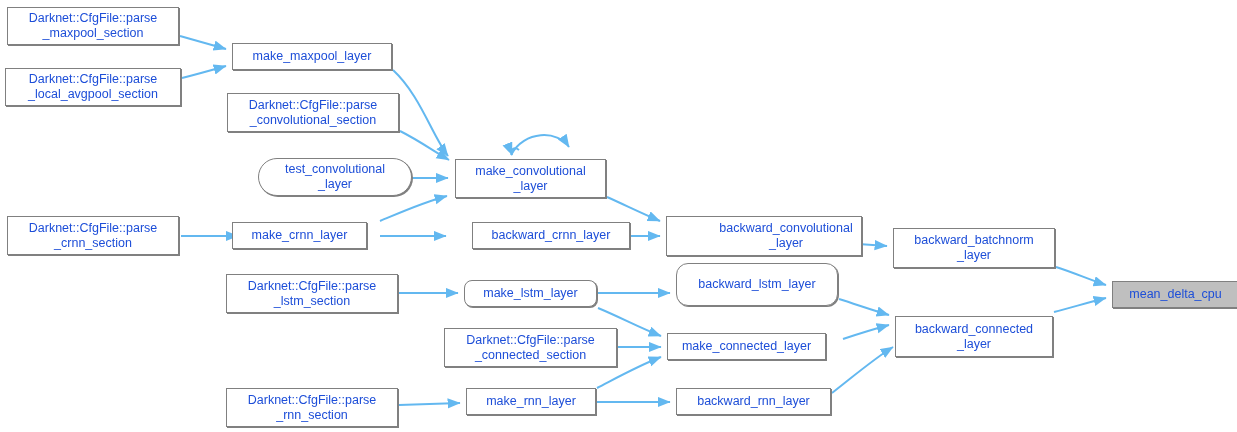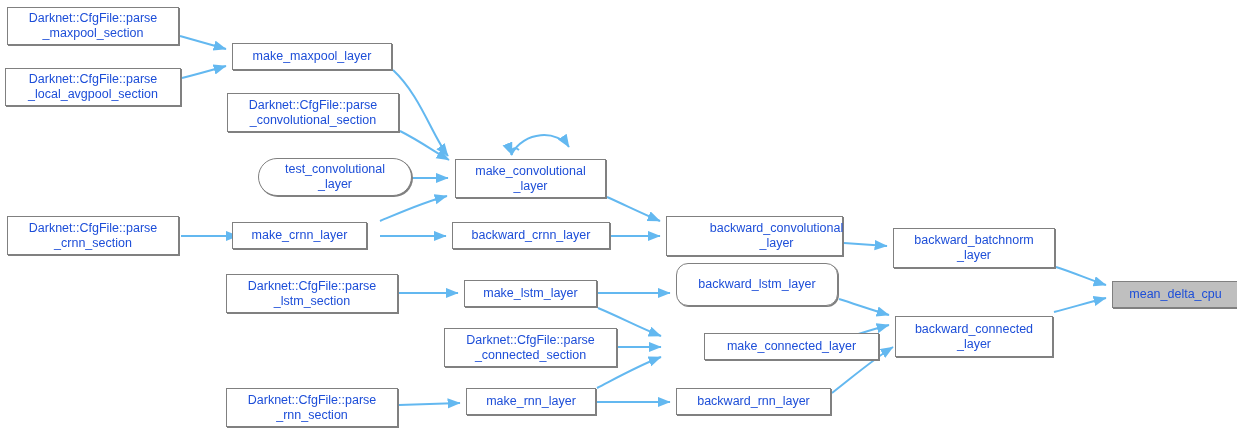--- a/index.html
+++ b/index.html
@@ -90,34 +90,34 @@
       <div class="node" style="left: 232px; top: 43px; width: 160px; height: 27px;">make_maxpool_layer</div>
       <div class="node" style="left: 227px; top: 93px; width: 172px; height: 39px;">Darknet::CfgFile::parse
 _convolutional_section</div>
       <div class="node" style="left: 258px; top: 158px; width: 154px; height: 38px; border-radius: 19px;">test_convolutional
 _layer</div>
       <div class="node" style="left: 455px; top: 159px; width: 151px; height: 39px;">make_convolutional
 _layer</div>
       <div class="node" style="left: 7px; top: 216px; width: 172px; height: 39px;">Darknet::CfgFile::parse
 _crnn_section</div>
       <div class="node" style="left: 232px; top: 222px; width: 135px; height: 27px;">make_crnn_layer</div>
-      <div class="node" style="left: 452px; top: 222px; width: 158px; height: 27px;">backward_crnn_layer</div>
-      <div class="node" style="left: 666px; top: 216px; width: 177px; height: 40px; padding-left: 44px;">backward_convolutional
+      <div class="node" style="left: 472px; top: 222px; width: 158px; height: 27px;">backward_crnn_layer</div>
+      <div class="node" style="left: 666px; top: 216px; width: 196px; height: 40px; padding-left: 44px;">backward_convolutional
 _layer</div>
       <div class="node" style="left: 893px; top: 228px; width: 162px; height: 40px;">backward_batchnorm
 _layer</div>
       <div class="node" style="left: 226px; top: 274px; width: 172px; height: 39px;">Darknet::CfgFile::parse
 _lstm_section</div>
-      <div class="node" style="left: 464px; top: 280px; width: 133px; height: 27px;">make_lstm_layer</div>
+      <div class="node" style="left: 464px; top: 280px; width: 133px; height: 27px; border-radius: 8px;">make_lstm_layer</div>
       <div class="node" style="left: 676px; top: 263px; width: 162px; height: 43px; border-radius: 12px;">backward_lstm_layer</div>
       <div class="node" style="left: 895px; top: 316px; width: 158px; height: 41px;">backward_connected
 _layer</div>
       <div class="node highlight" style="left: 1112px; top: 281px; width: 127px; height: 27px;">mean_delta_cpu</div>
       <div class="node" style="left: 444px; top: 328px; width: 173px; height: 39px;">Darknet::CfgFile::parse
 _connected_section</div>
-      <div class="node" style="left: 704px; top: 333px; width: 175px; height: 27px; text-align: center;">make_connected_layer</div>
+      <div class="node" style="left: 667px; top: 333px; width: 159px; height: 27px; text-align: center;">make_connected_layer</div>
       <div class="node" style="left: 226px; top: 388px; width: 172px; height: 39px;">Darknet::CfgFile::parse
 _rnn_section</div>
       <div class="node" style="left: 466px; top: 388px; width: 130px; height: 27px;">make_rnn_layer</div>
       <div class="node" style="left: 676px; top: 388px; width: 155px; height: 27px;">backward_rnn_layer</div>
     </div>
 
 </div>
 
 </body></html>

